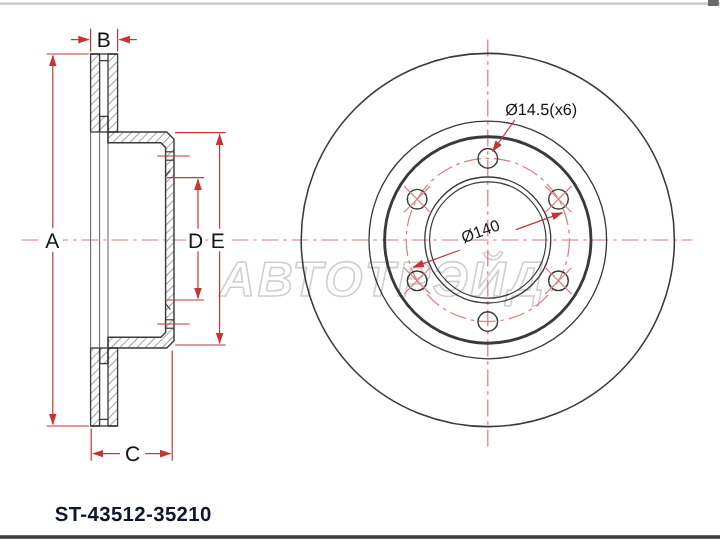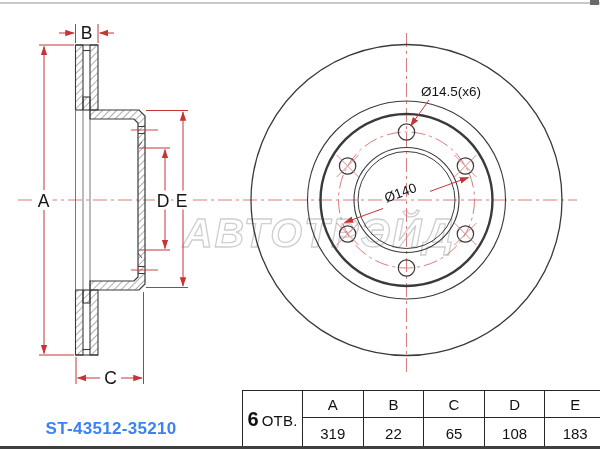--- a/index.html
+++ b/index.html
@@ -3,21 +3,21 @@
 <meta charset="utf-8">
 <style>
   html,body{margin:0;padding:0;background:#ffffff;}
   .page{position:relative;width:600px;height:450px;background:#ffffff;overflow:hidden;
         font-family:"Liberation Sans", sans-serif;}
   .top-border{position:absolute;left:0;top:2px;width:600px;height:2px;background:#c9c9c9;}
   .corner-mark{position:absolute;right:1px;top:0;width:9px;height:5px;background:#6a6a6a;}
   .bottom-border{position:absolute;left:0;top:446px;width:600px;height:3px;background:#3f3f3f;}
   .drawing-svg{position:absolute;left:0;top:0;}
   .part-number{position:absolute;left:30px;top:419px;width:162px;text-align:center;
-               font-size:17px;font-weight:bold;color:#3b82f6;letter-spacing:.3px;}
+               font-size:17px;font-weight:bold;color:#0f172a;letter-spacing:.3px;}
   .spec-table-wrap{position:absolute;left:242px;top:390px;width:358px;height:59px;overflow:hidden;}
   table.spec{border-collapse:collapse;table-layout:fixed;width:364px;}
   table.spec td,table.spec th{border:1.6px solid #262626;background:#fff;color:#111;
                text-align:center;vertical-align:middle;padding:0;font-weight:normal;}
   table.spec th{font-size:15px;height:26px;}
   table.spec td{font-size:15px;height:30px;}
   td.holes-cell{width:59px;font-weight:bold;font-size:14px;letter-spacing:.2px;}
   td.holes-cell .count{font-size:20px;font-weight:bold;margin-right:3px;}
   .svg-label{font-family:"Liberation Sans",sans-serif;}
 </style>
@@ -161,36 +161,15 @@
       <text x="163" y="206.5">D</text>
       <text x="181.5" y="206.5">E</text>
     </g>
 
     <text class="svg-label" x="421" y="96" font-size="13.5" fill="#141414">Ø14.5(x6)</text>
     <text class="svg-label" x="402" y="197" font-size="13.5" fill="#141414" text-anchor="middle" transform="rotate(-20 402 197)">Ø140</text>
   </svg>
 
   <div class="part-number">ST-43512-35210</div>
 
-  <div class="spec-table-wrap">
-    <table class="spec">
-      <tbody>
-          <tr>
-        <td class="holes-cell" rowspan="2"><span class="count">6</span><span>ОТВ.</span></td>
-        <th>A</th>
-        <th>B</th>
-        <th>C</th>
-        <th>D</th>
-        <th>E</th>
-      </tr>
-      <tr>
-        <td>319</td>
-        <td>22</td>
-        <td>65</td>
-        <td>108</td>
-        <td>183</td>
-      </tr>
-    </tbody>
-      </table>
-  </div>
 
   <div class="bottom-border"></div>
 </div>
 
 </body></html>

